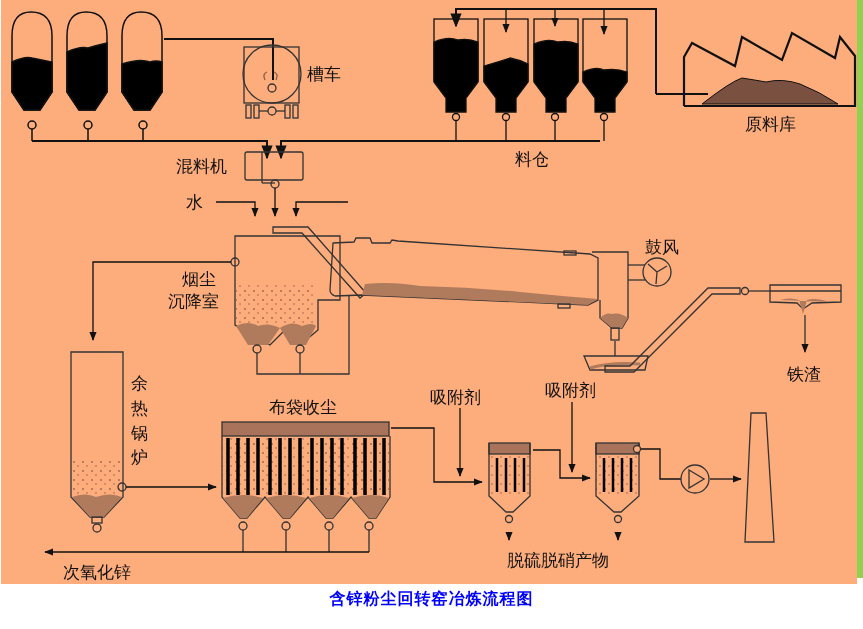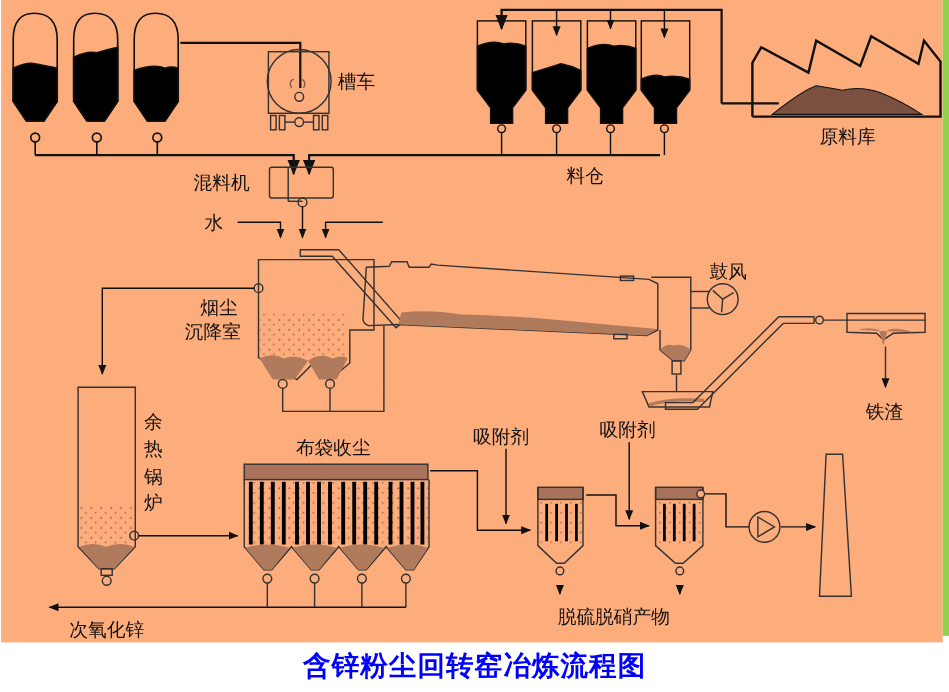--- a/index.html
+++ b/index.html
@@ -1,21 +1,21 @@
 <!DOCTYPE html>
 <html><head>
 <meta charset="utf-8">
 <style>
   html, body { margin: 0; padding: 0; background: #ffffff; }
   body { width: 863px; height: 629px; position: relative; overflow: hidden; font-family: "DejaVu Sans", sans-serif; }
   #panel { position: absolute; left: 1px; top: 0; width: 856px; height: 584px; background: #fdac7c; }
   #green-edge { position: absolute; left: 857px; top: 0; width: 6px; height: 578px; background: #92d050; }
   svg#diagram { position: absolute; left: 0; top: 0; width: 863px; height: 584px; }
   .lbl { font-family: "DejaVu Sans", sans-serif; font-size: 17px; fill: #111; font-weight: 500; }
-  #title { position: absolute; left: 0; width: 863px; top: 589px; text-align: center; font-size: 25px; font-weight: bold; color: #0000ff; letter-spacing: 1px; font-family: "DejaVu Sans", sans-serif; }
+  #title { position: absolute; left: 0; width: 863px; top: 589px; text-align: center; font-size: 16px; font-weight: bold; color: #0000ff; letter-spacing: 1px; font-family: "DejaVu Sans", sans-serif; }
 </style>
 </head>
 <body>
 
 <div id="panel"></div>
 <div id="green-edge"></div>
 
 <svg id="diagram" viewBox="0 0 863 584" xmlns="http://www.w3.org/2000/svg">
   <defs>
     <marker id="arr" viewBox="0 0 10 10" refX="9" refY="5" markerWidth="7" markerHeight="7" orient="auto">

